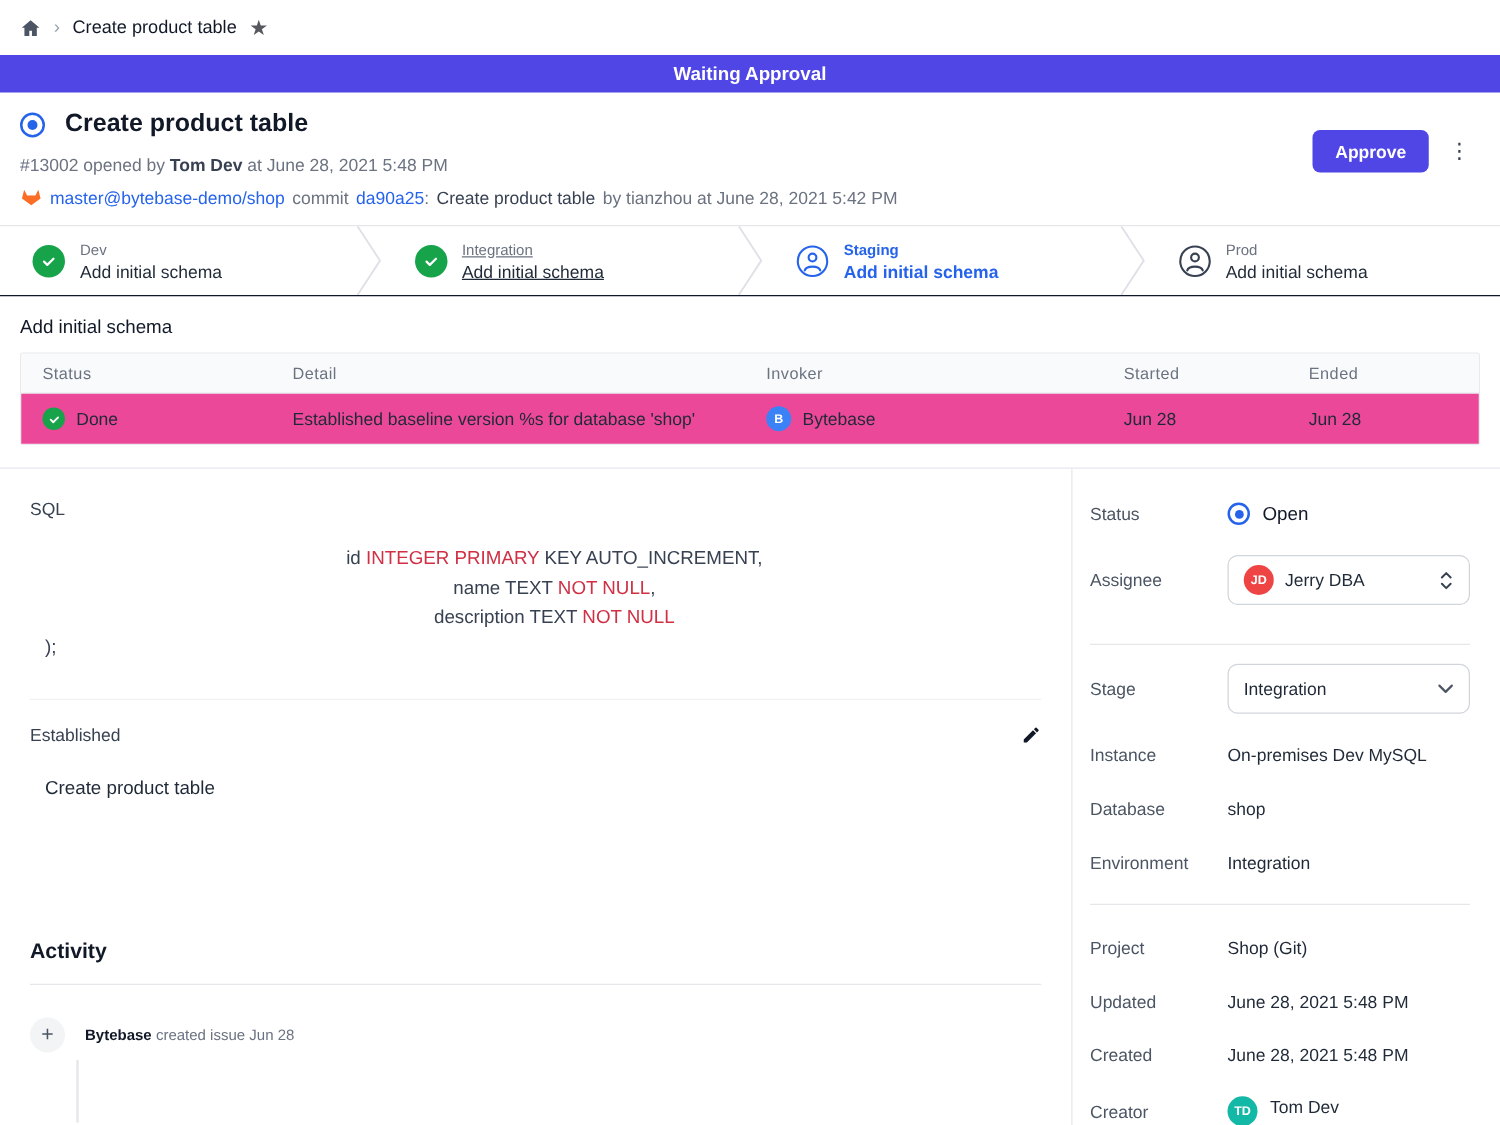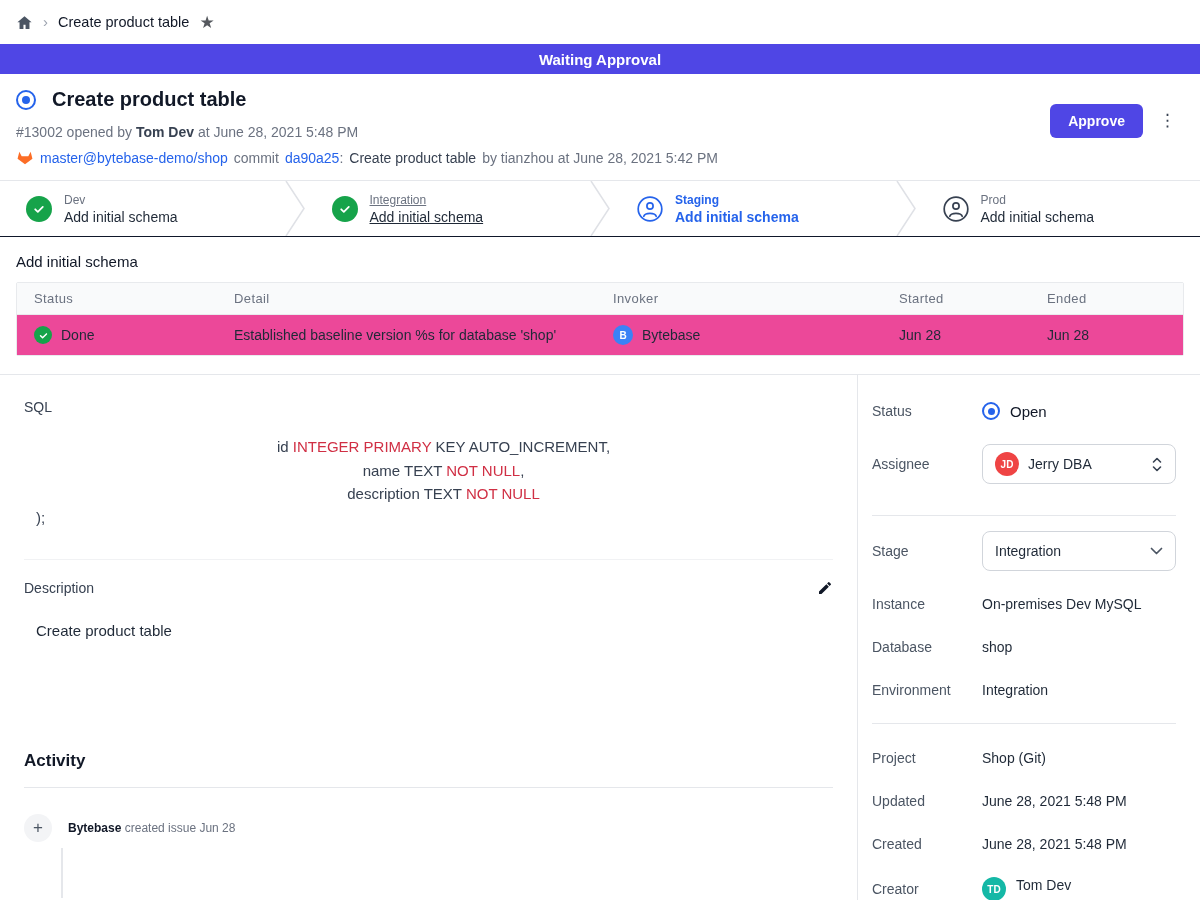--- a/index.html
+++ b/index.html
@@ -260,21 +260,21 @@
       <div class="sql-label">SQL</div>
       <div class="sql-code">
         <div class="sql-indent"><span>id </span><span class="kw">INTEGER PRIMARY</span><span> KEY AUTO_INCREMENT,</span></div>
         <div class="sql-indent"><span>name TEXT </span><span class="kw">NOT NULL</span><span>,</span></div>
         <div class="sql-indent"><span>description TEXT </span><span class="kw">NOT NULL</span><span></span></div>
         <div><span>);</span></div>
       </div>
 
       <div class="desc-divider"></div>
       <div class="desc-header">
-        <span class="desc-label">Description</span>
+        <span class="desc-label">Established</span>
         <span class="edit-pencil">
           <svg width="16" height="16" viewBox="0 0 24 24">
               <path d="M3 17.25V21h3.75L17.81 9.94l-3.75-3.75L3 17.25zM20.71 7.04a1 1 0 0 0 0-1.41l-2.34-2.34a1 1 0 0 0-1.41 0l-1.83 1.83 3.75 3.75 1.83-1.83z" fill="#111827"></path>
             </svg>
         </span>
       </div>
       <div class="desc-text">Create product table</div>
 
       <div class="activity-heading">Activity</div>
       <div class="activity-divider"></div>

